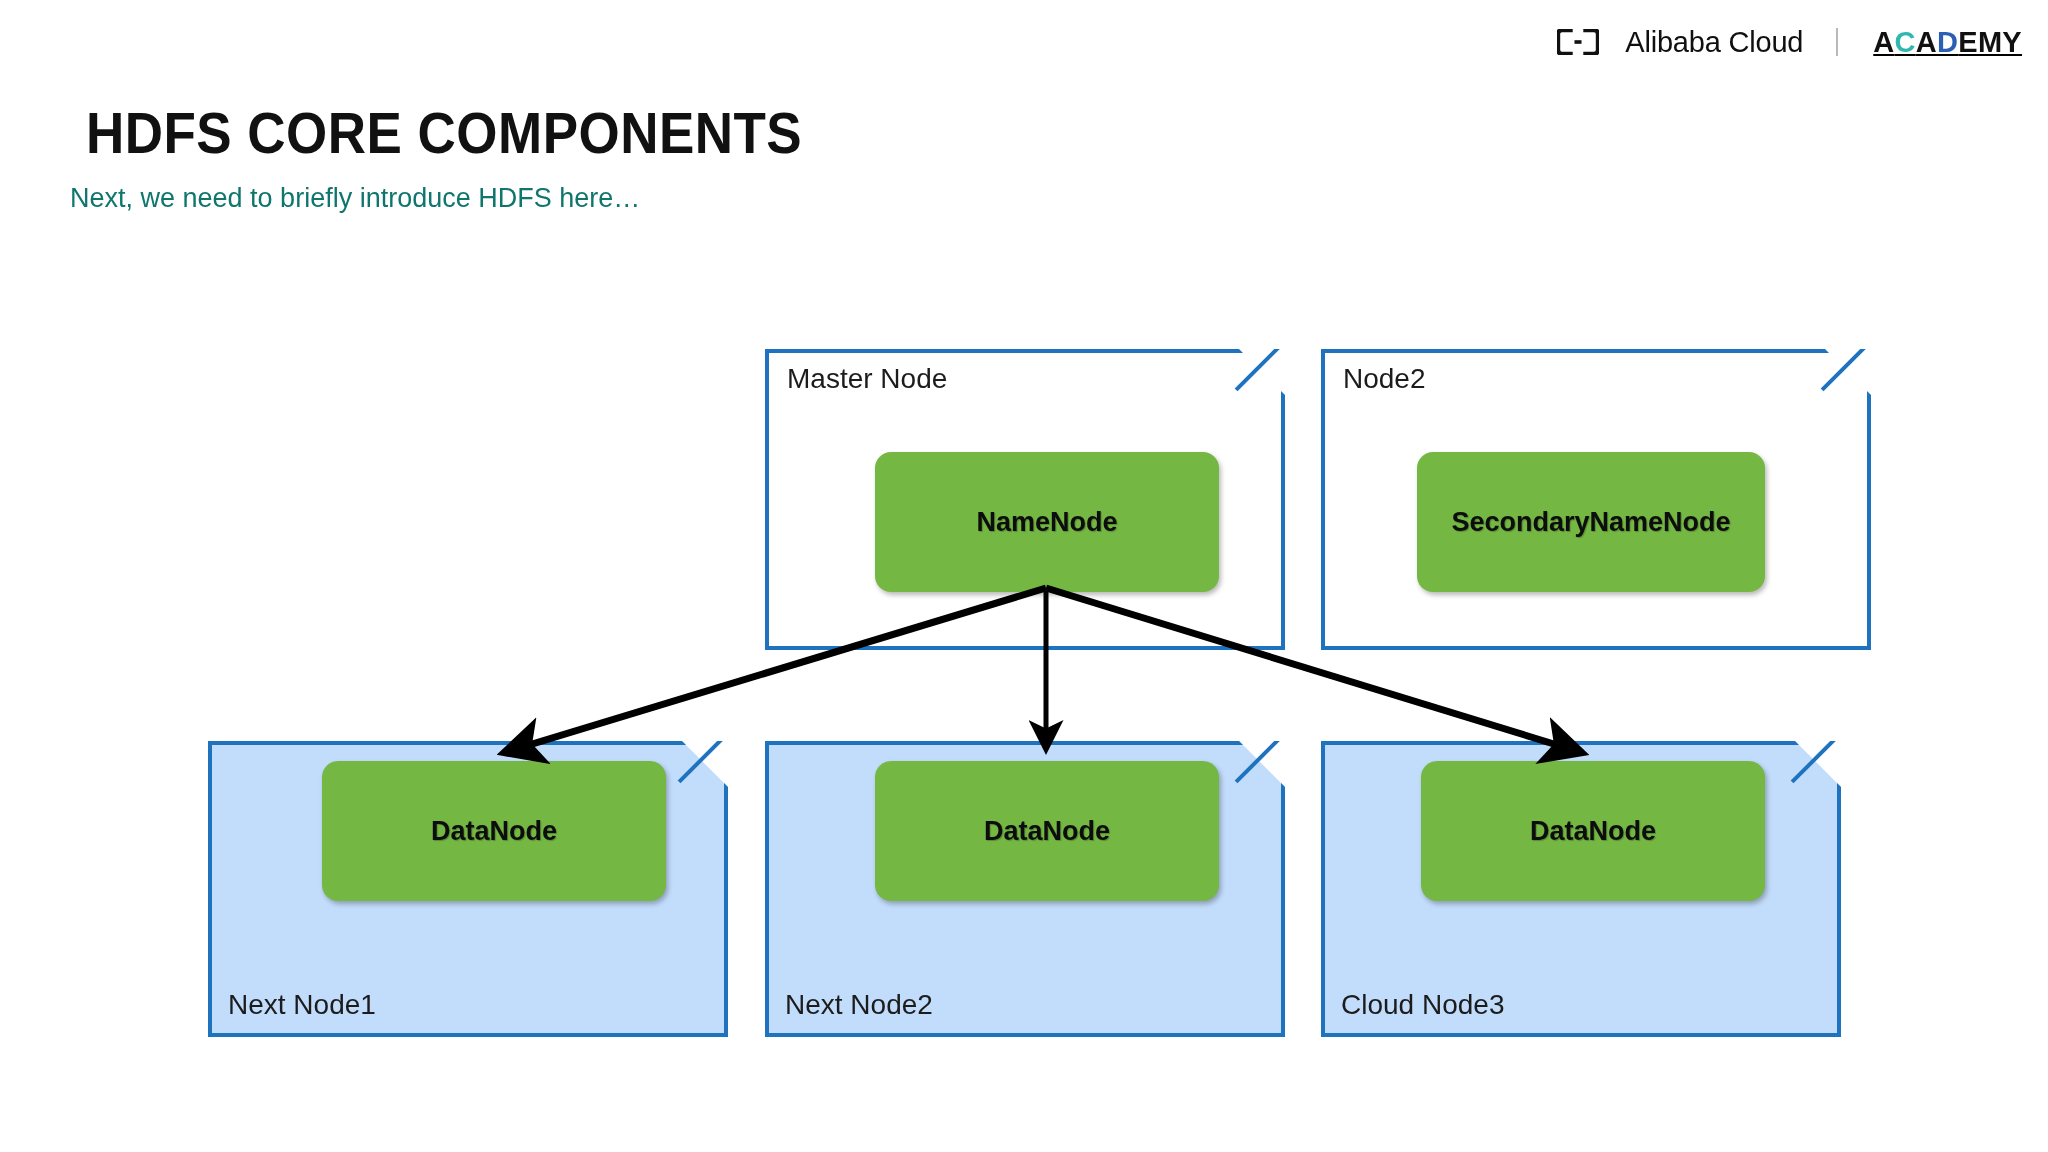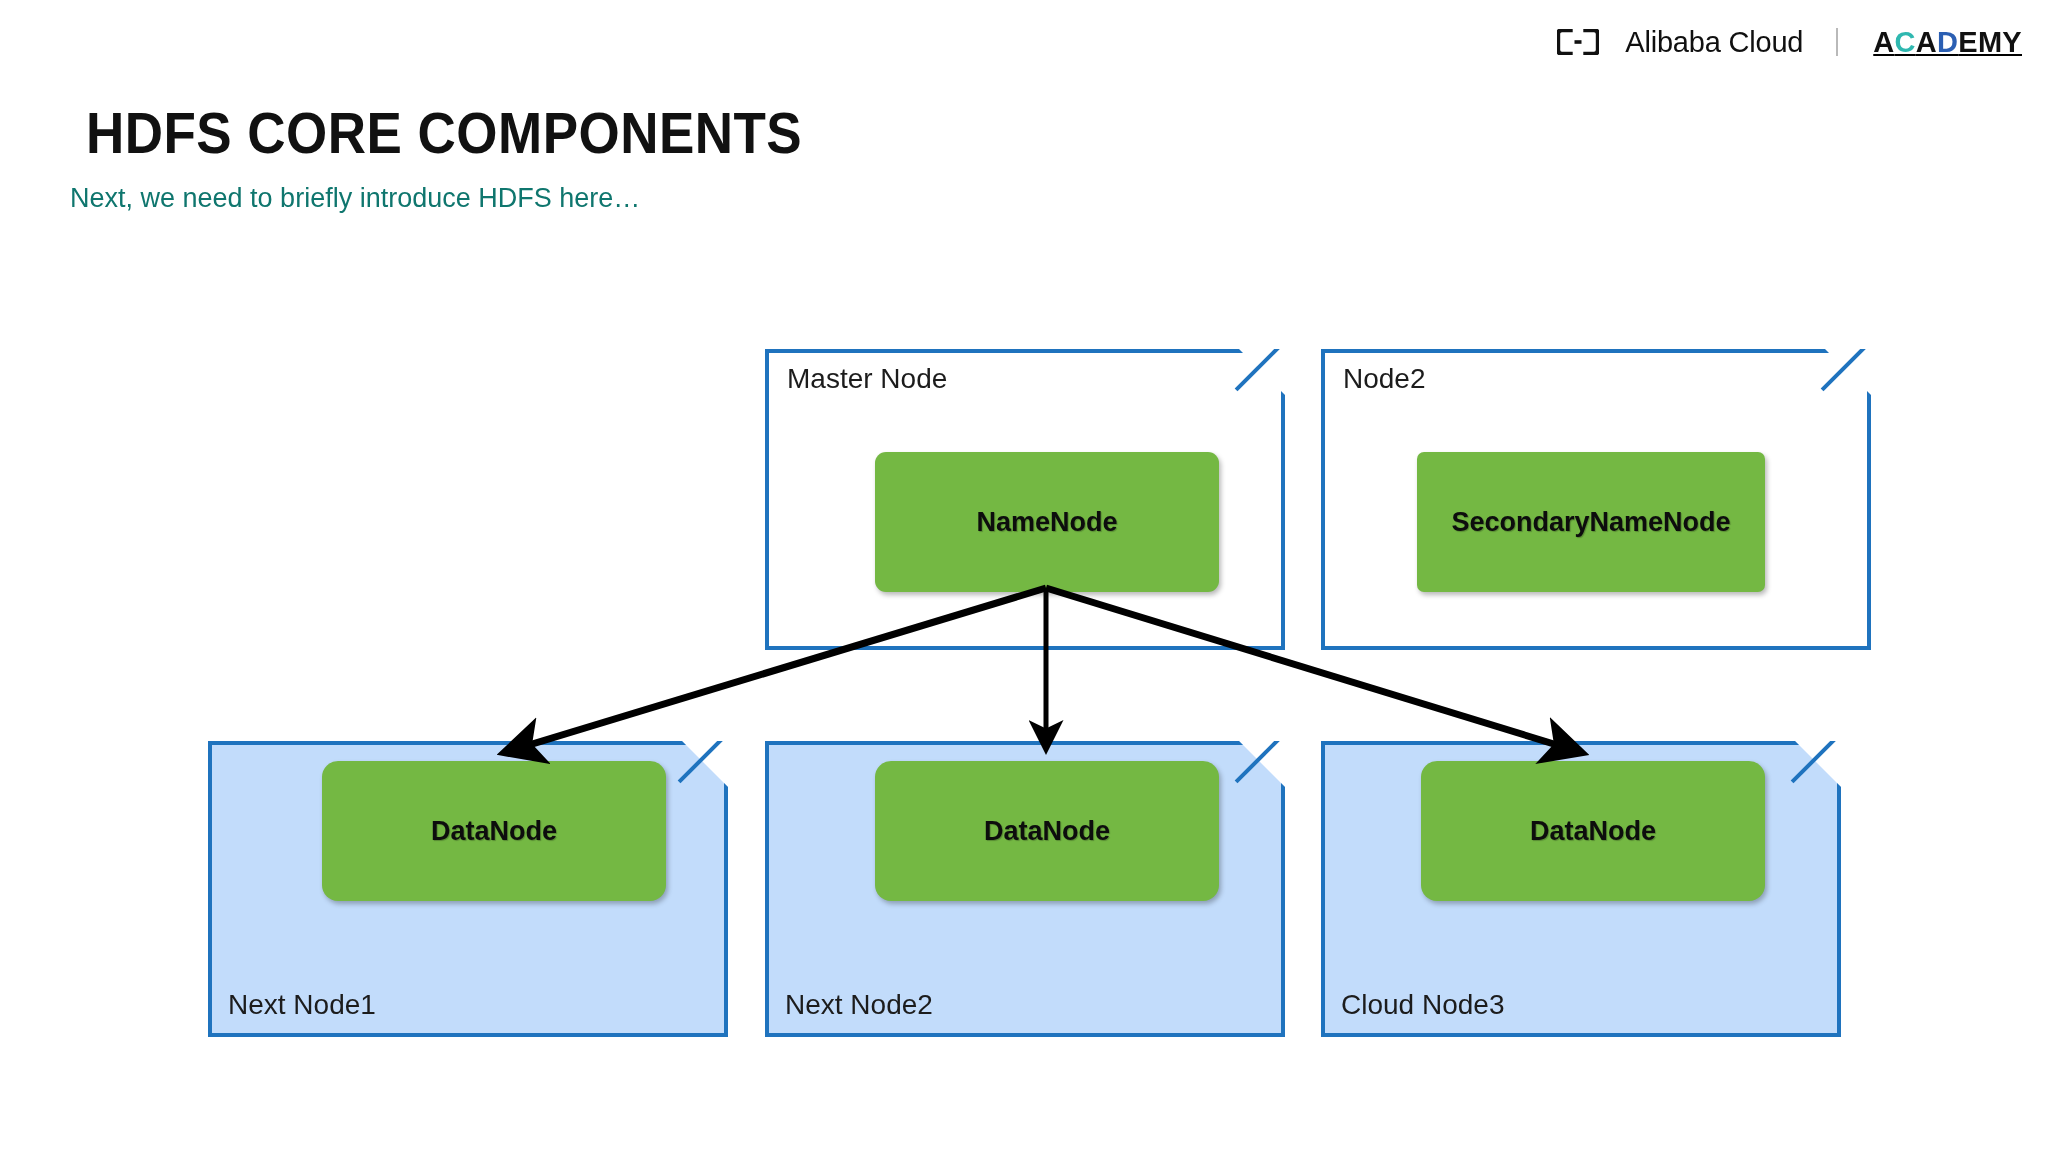--- a/index.html
+++ b/index.html
@@ -115,30 +115,30 @@
 
   <div class="page-title">HDFS CORE COMPONENTS</div>
   <div class="page-subtitle">Next, we need to briefly introduce HDFS here…</div>
 
   <div class="diagram">
 
     <div class="node-box" style="left:737px;top:349px;width:520px;height:301px;">
       <div class="node-shape white"></div>
       <div class="node-bevel"></div>
       <div class="node-label top">Master Node</div>
-      <div class="green-box" style="left:110px;top:103px;width:344px;height:140px;border-radius:11px;">
+      <div class="green-box" style="left:110px;top:103px;width:344px;height:140px;">
         <span class="green-text">NameNode</span>
       </div>
     </div>
 
     <div class="node-box" style="left:1293px;top:349px;width:520px;height:301px;padding-left:30px;">
       <div class="node-shape white"></div>
       <div class="node-bevel"></div>
       <div class="node-label top">Node2</div>
-      <div class="green-box" style="left:96px;top:103px;width:348px;height:140px;border-radius:7px;">
+      <div class="green-box" style="left:96px;top:103px;width:348px;height:140px;">
         <span class="green-text">SecondaryNameNode</span>
       </div>
     </div>
 
     <div class="node-box" style="left:180px;top:741px;width:520px;height:296px;">
       <div class="node-shape blue"></div>
       <div class="node-bevel"></div>
       <div class="green-box" style="left:114px;top:20px;width:344px;height:140px;">
         <span class="green-text">DataNode</span>
       </div>

